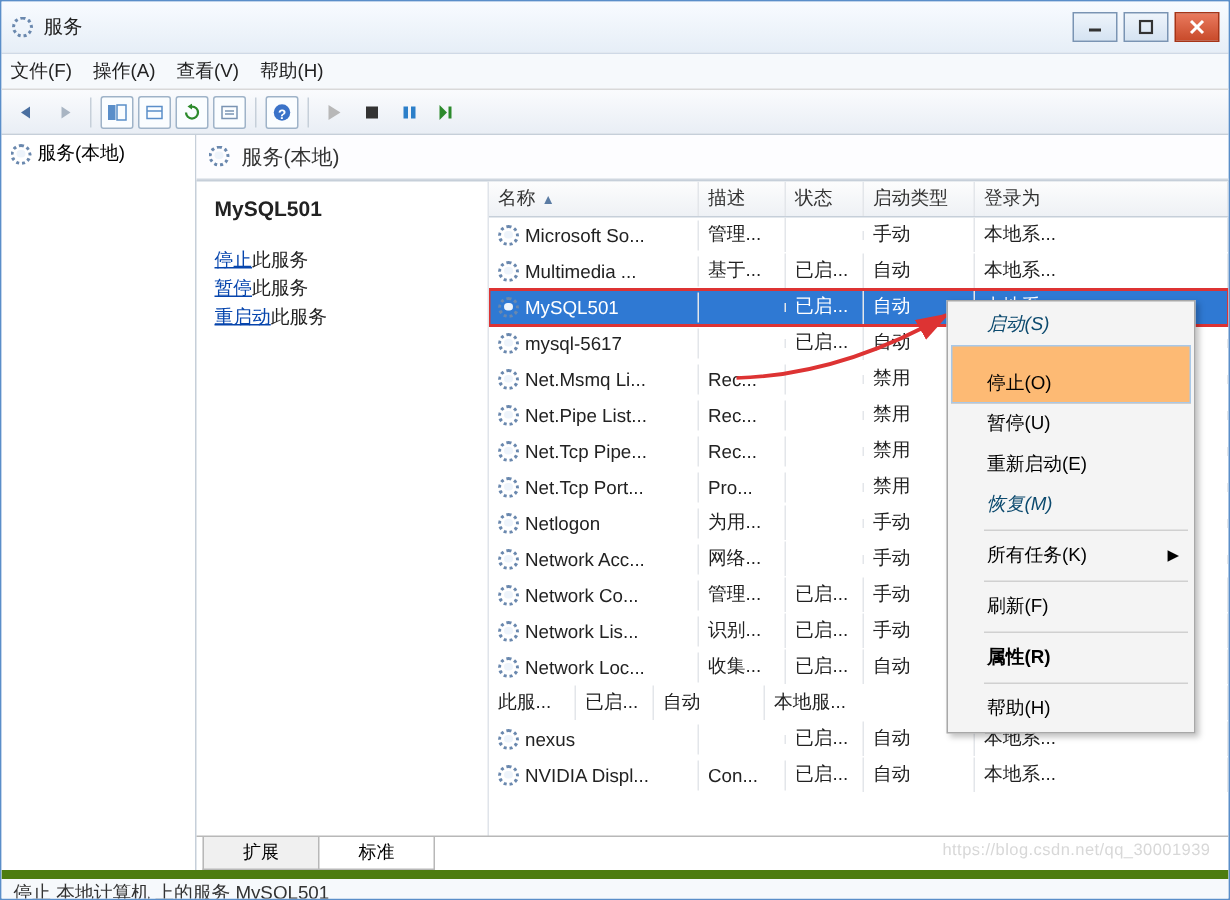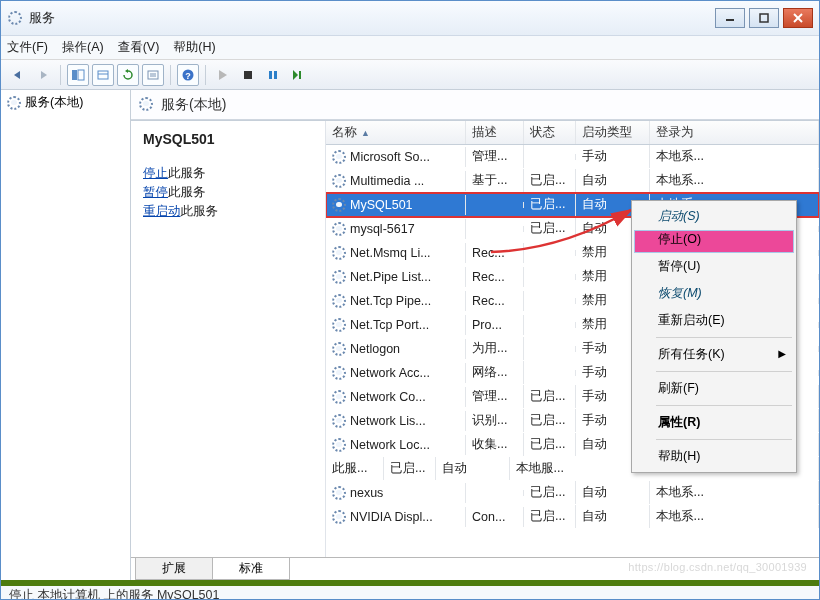--- a/index.html
+++ b/index.html
@@ -50,21 +50,21 @@
 .row { display:flex; height:24px; align-items:center; border-bottom:1px solid transparent; cursor:default; }
 .row .cell.name { display:flex; align-items:center; gap:4px; }
 .row .ticon { width:14px; height:14px; flex-shrink:0; }
 .row.selected { background:#2f79d3; color:#fff; outline:2px solid #d33; outline-offset:-1px; }
 
 .arrow-ann { position:absolute; left:350px; top:81px; width:270px; height:60px; pointer-events:none; z-index:5; }
 
 .ctxmenu { position:absolute; left:500px; top:79px; width:166px; background:#f4f4f4; border:1px solid #a8a8a8; box-shadow:2px 2px 4px rgba(0,0,0,0.25); font-size:12.5px; padding:2px; z-index:10; }
 .ctxitem { padding:5px 18px 5px 24px; cursor:default; position:relative; }
 .ctxitem.disabled { color:#0c4a6e;font-style:italic; }
-.ctxitem.hover { background:#ec4899; border:1px solid #a8c8e8; padding:0 17px 4px 23px; }
+.ctxitem.hover { background:#fdba74; border:1px solid #a8c8e8; padding:16px 17px 4px 23px; }
 .ctxitem.bold { font-weight:bold; }
 .ctxitem .sub { position:absolute; right:8px; top:7px; font-size:10px; }
 .ctxsep { height:1px; background:#d0d0d0; margin:3px 2px 3px 22px; }
 
 .tabs { position:absolute; bottom:0; left:0; height:22px; display:flex; align-items:flex-end; font-size:12px; padding-left:4px; }
 .tab { border:1px solid #b8b8b8; border-top:none; padding:2px 26px; background:#f0f0f0; margin-right:-1px; }
 .tab.active { background:#fff; }
 .tabline { position:absolute; bottom:22px; left:0; right:0; height:1px; background:#b8b8b8; }
 
 .statusbar { height:24px; border-top:6px solid #4d7c0f; background:#f6f9fc; font-size:12.5px; color:#333; display:flex; align-items:center; padding:0 8px; }
@@ -382,22 +382,22 @@
               <path d="M0,0 L9,3 L0,6 Z" fill="#d33"></path>
             </marker>
           </defs>
         <path d="M10,50 Q80,48 150,8" stroke="#d33" stroke-width="2.5" fill="none" marker-end="url(#ah)"></path>
       </svg>
 
       <div class="ctxmenu">
         <div class="ctxitem disabled">启动(S)</div>
         <div class="ctxitem hover">停止(O)</div>
         <div class="ctxitem">暂停(U)</div>
+        <div class="ctxitem">重新启动(E)</div>
         <div class="ctxitem disabled">恢复(M)</div>
-        <div class="ctxitem">重新启动(E)</div>
         <div class="ctxsep"></div>
         <div class="ctxitem"><span>所有任务(K)</span><span class="sub">▶</span></div>
         <div class="ctxsep"></div>
         <div class="ctxitem">刷新(F)</div>
         <div class="ctxsep"></div>
         <div class="ctxitem bold">属性(R)</div>
         <div class="ctxsep"></div>
         <div class="ctxitem">帮助(H)</div>
       </div>
     </div>

